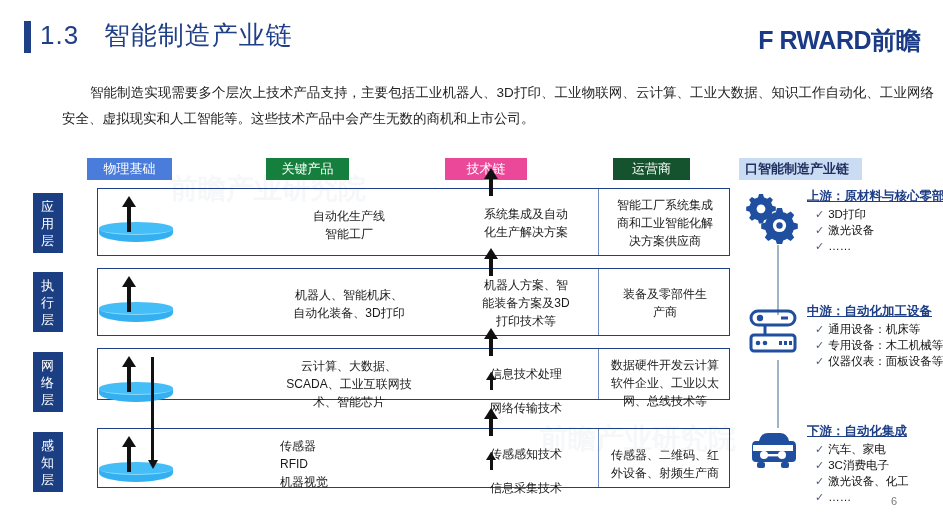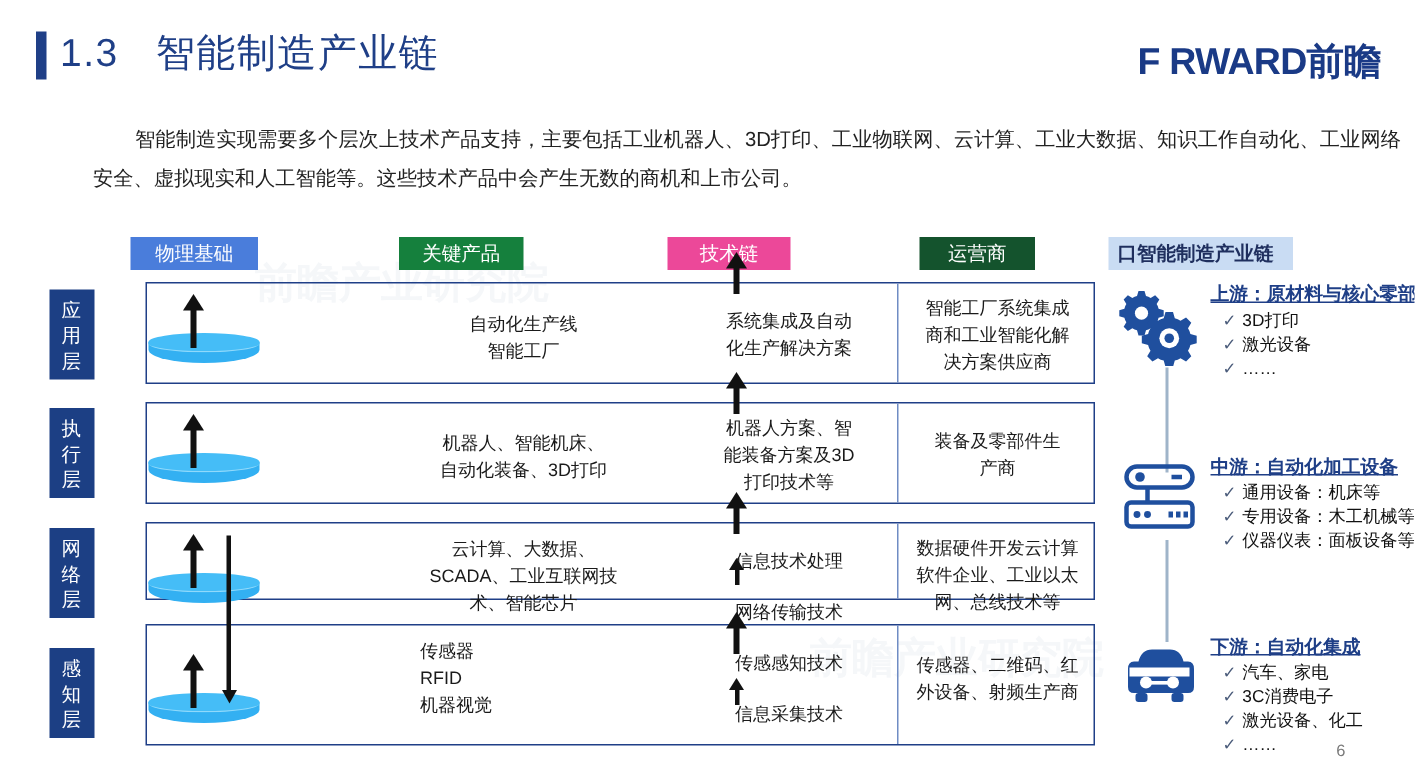--- a/index.html
+++ b/index.html
@@ -46,21 +46,21 @@
   .l2{top:272px;height:60px;}
   .l3{top:352px;height:60px;}
   .l4{top:432px;height:60px;}
 
   
   .rowbox{position:absolute;left:97px;width:633px;border:1px solid #1f3f87;
     background:transparent;box-sizing:border-box;}
   .r1{top:188px;height:68px;}
   .r2{top:268px;height:68px;}
   .r3{top:348px;height:52px;}
-  .r4{top:416px;height:81px;}
+  .r4{top:428px;height:60px;}
   .rowbox .divider{position:absolute;top:0;bottom:0;width:1px;background:#6f8cc4;}
   .rowbox .divider.d1{left:500px;}
 
   
   .cell{position:absolute;text-align:center;font-size:12px;line-height:18px;color:#1a1a1a;}
   .cell.phys{left:148px;width:206px;}
   .cell.tech{left:364px;width:128px;}
   .cell.oper{left:505px;width:124px;}
 
   

